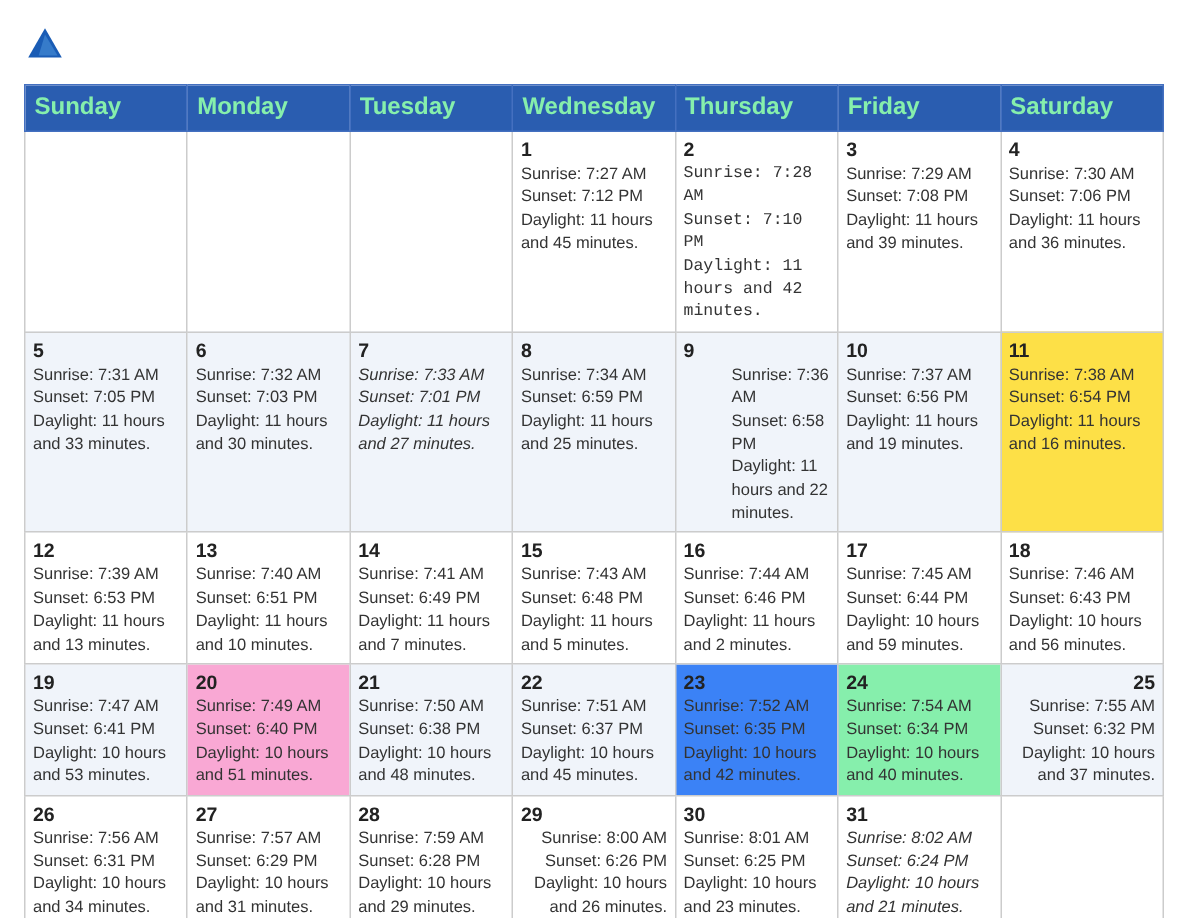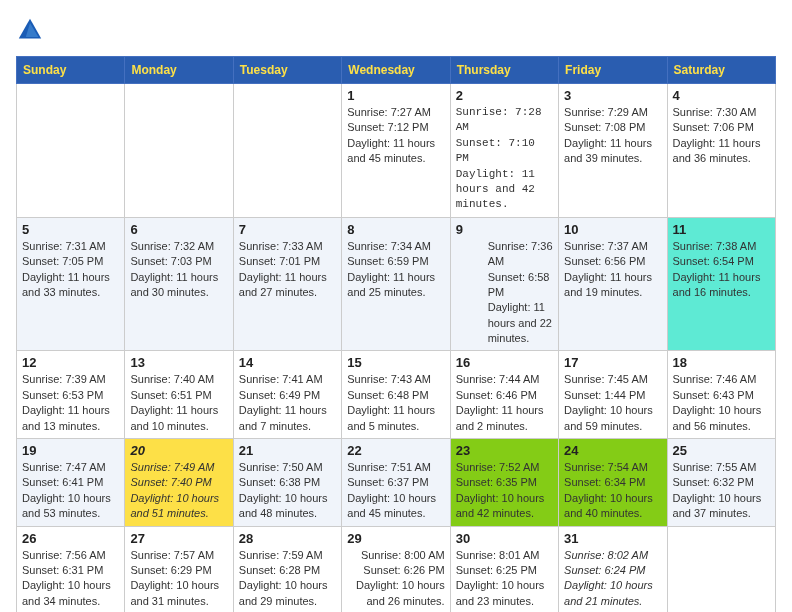--- a/index.html
+++ b/index.html
@@ -44,22 +44,22 @@
       font-size: 14px;
       color: #444;
     }
     .calendar {
       width: 100%;
       border-collapse: collapse;
       border: 1px solid #ccc;
     }
     .calendar th {
       background-color: #2a5db0;
-      color: #fde047;
-      font-size: 12px;
+      color: #86efac;
+      font-size: 16px;
       font-weight: bold;
       text-align: left;
       padding: 6px 6px;
       border: 1px solid #4470c0;
     }
     .calendar td {
       vertical-align: top;
       border: 1px solid #ccc;
       padding: 4px 5px;
       font-size: 10px;
@@ -157,21 +157,21 @@
 Daylight: 11 hours and 33 minutes.</div>
         </td>
         <td style="background: rgb(240, 244, 250);">
           <span class="day-number">6</span>
           <div class="day-info" style="white-space: pre-line;">Sunrise: 7:32 AM
 Sunset: 7:03 PM
 Daylight: 11 hours and 30 minutes.</div>
         </td>
         <td style="background: rgb(240, 244, 250);">
           <span class="day-number">7</span>
-          <div class="day-info" style="white-space: pre-line;">Sunrise: 7:33 AM
+          <div class="day-info" style="white-space: pre-line; font-style: italic;">Sunrise: 7:33 AM
 Sunset: 7:01 PM
 Daylight: 11 hours and 27 minutes.</div>
         </td>
         <td style="background: rgb(240, 244, 250);">
           <span class="day-number">8</span>
           <div class="day-info" style="white-space: pre-line;">Sunrise: 7:34 AM
 Sunset: 6:59 PM
 Daylight: 11 hours and 25 minutes.</div>
         </td>
         <td style="background: rgb(240, 244, 250);">
@@ -179,21 +179,21 @@
           <div class="day-info" style="white-space: pre-line; margin-left: 32px;">Sunrise: 7:36 AM
 Sunset: 6:58 PM
 Daylight: 11 hours and 22 minutes.</div>
         </td>
         <td style="background: rgb(240, 244, 250);">
           <span class="day-number">10</span>
           <div class="day-info" style="white-space: pre-line;">Sunrise: 7:37 AM
 Sunset: 6:56 PM
 Daylight: 11 hours and 19 minutes.</div>
         </td>
-        <td style="background: #5eead4;">
+        <td style="background: #fde047;">
           <span class="day-number">11</span>
           <div class="day-info" style="white-space: pre-line;">Sunrise: 7:38 AM
 Sunset: 6:54 PM
 Daylight: 11 hours and 16 minutes.</div>
         </td>
       </tr>
       <tr>
         <td>
           <span class="day-number">12</span>
           <div class="day-info" style="white-space: pre-line;">Sunrise: 7:39 AM
@@ -220,68 +220,68 @@
         </td>
         <td>
           <span class="day-number">16</span>
           <div class="day-info" style="white-space: pre-line;">Sunrise: 7:44 AM
 Sunset: 6:46 PM
 Daylight: 11 hours and 2 minutes.</div>
         </td>
         <td>
           <span class="day-number">17</span>
           <div class="day-info" style="white-space: pre-line;">Sunrise: 7:45 AM
-Sunset: 1:44 PM
+Sunset: 6:44 PM
 Daylight: 10 hours and 59 minutes.</div>
         </td>
         <td>
           <span class="day-number">18</span>
           <div class="day-info" style="white-space: pre-line;">Sunrise: 7:46 AM
 Sunset: 6:43 PM
 Daylight: 10 hours and 56 minutes.</div>
         </td>
       </tr>
       <tr>
         <td style="background: rgb(240, 244, 250);">
           <span class="day-number">19</span>
           <div class="day-info" style="white-space: pre-line;">Sunrise: 7:47 AM
 Sunset: 6:41 PM
 Daylight: 10 hours and 53 minutes.</div>
         </td>
-        <td style="background: #fde047; font-style: italic;">
+        <td style="background: #f9a8d4;">
           <span class="day-number">20</span>
           <div class="day-info" style="white-space: pre-line;">Sunrise: 7:49 AM
-Sunset: 7:40 PM
+Sunset: 6:40 PM
 Daylight: 10 hours and 51 minutes.</div>
         </td>
         <td style="background: rgb(240, 244, 250);">
           <span class="day-number">21</span>
           <div class="day-info" style="white-space: pre-line;">Sunrise: 7:50 AM
 Sunset: 6:38 PM
 Daylight: 10 hours and 48 minutes.</div>
         </td>
         <td style="background: rgb(240, 244, 250);">
           <span class="day-number">22</span>
           <div class="day-info" style="white-space: pre-line;">Sunrise: 7:51 AM
 Sunset: 6:37 PM
 Daylight: 10 hours and 45 minutes.</div>
         </td>
-        <td style="background: #84cc16;">
+        <td style="background: #3b82f6;">
           <span class="day-number">23</span>
           <div class="day-info" style="white-space: pre-line;">Sunrise: 7:52 AM
 Sunset: 6:35 PM
 Daylight: 10 hours and 42 minutes.</div>
         </td>
-        <td style="background: #84cc16;">
+        <td style="background: #86efac;">
           <span class="day-number">24</span>
           <div class="day-info" style="white-space: pre-line;">Sunrise: 7:54 AM
 Sunset: 6:34 PM
 Daylight: 10 hours and 40 minutes.</div>
         </td>
-        <td style="background: rgb(240, 244, 250);">
+        <td style="background: rgb(240, 244, 250); text-align: right;">
           <span class="day-number">25</span>
           <div class="day-info" style="white-space: pre-line;">Sunrise: 7:55 AM
 Sunset: 6:32 PM
 Daylight: 10 hours and 37 minutes.</div>
         </td>
       </tr>
       <tr>
         <td>
           <span class="day-number">26</span>
           <div class="day-info" style="white-space: pre-line;">Sunrise: 7:56 AM

